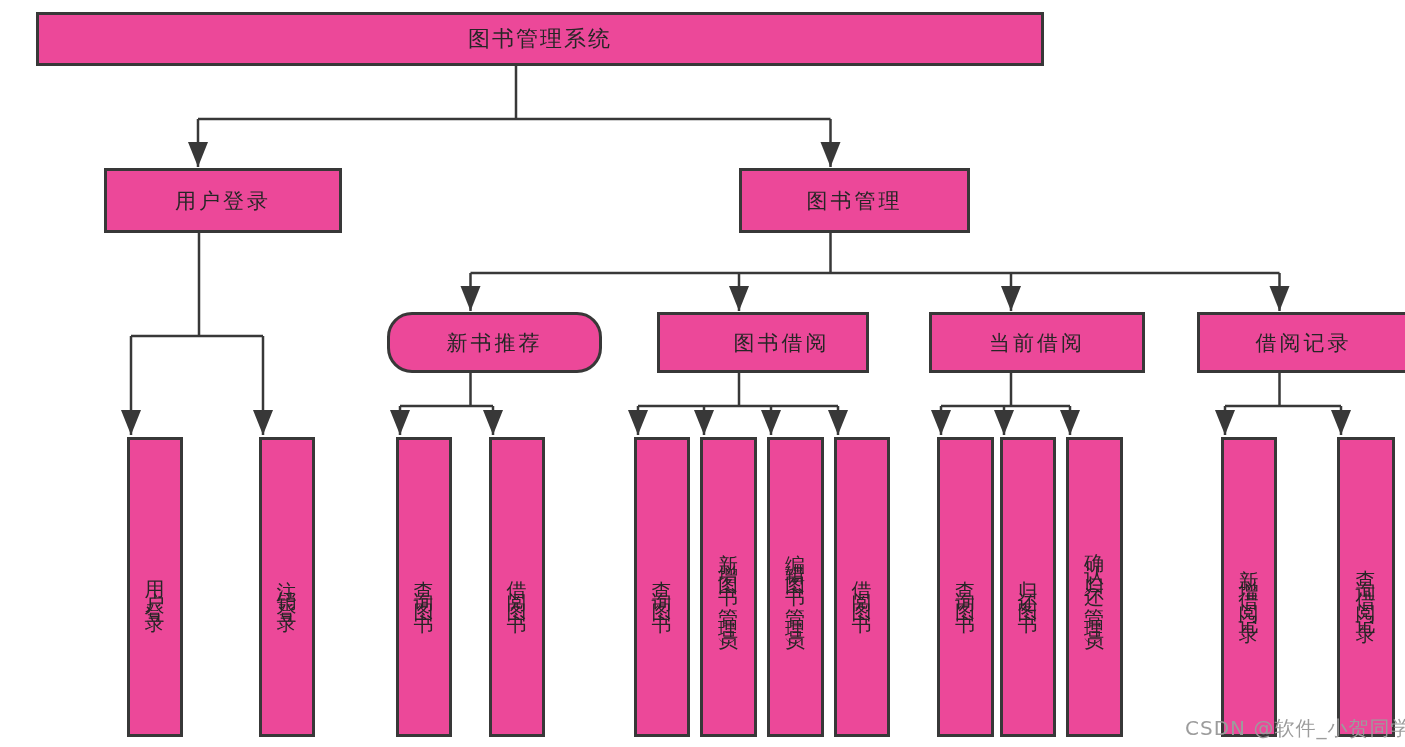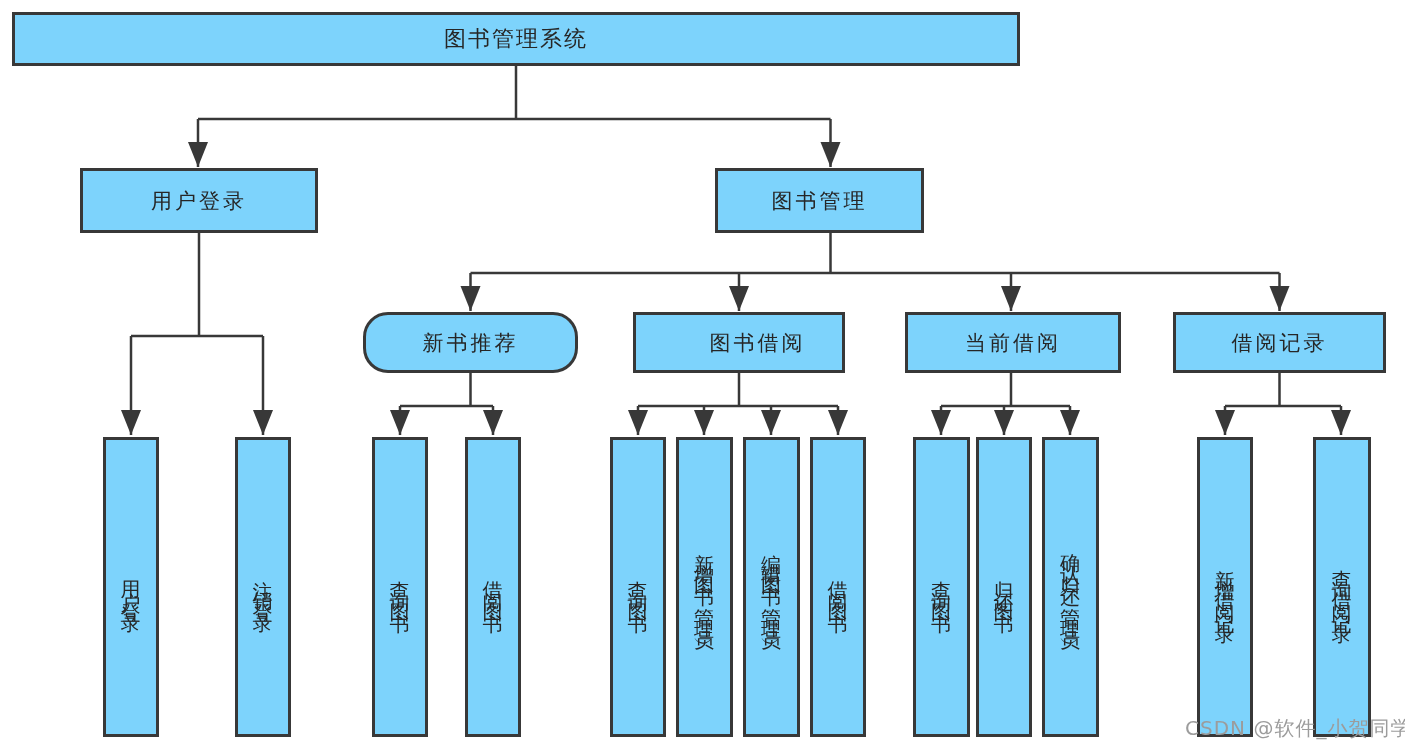--- a/index.html
+++ b/index.html
@@ -3,23 +3,24 @@
 <meta charset="utf-8">
 <style>
   html,body{margin:0;padding:0;background:#ffffff;}
   .stage{
     position:relative;width:1405px;height:747px;background:#ffffff;
     font-family:"DejaVu Sans","Liberation Sans",sans-serif;overflow:hidden;
   }
   .connectors{position:absolute;left:0;top:0;z-index:1;}
   .node{
     position:absolute;box-sizing:border-box;z-index:2;
-    border:3px solid #383838;background:#7dd3fc;color:#262626;
+    border:3px solid #383838;background:#ec4899;color:#262626;
     display:flex;align-items:center;justify-content:center;
     white-space:nowrap;
+    margin-left:24px;
   }
   .h{font-size:21px;letter-spacing:3px;}
   .root{font-size:22px;letter-spacing:2px;}
   .v{
     writing-mode:vertical-lr;text-orientation:mixed;
     font-size:20px;letter-spacing:11px;line-height:1;
   }
   .wm{
     position:absolute;left:1185px;top:715px;z-index:3;
     font-size:20px;letter-spacing:1px;color:#9c9c9c;white-space:nowrap;
@@ -69,21 +70,21 @@
 
       <path d="M1279.5,373 L1279.5,406 M1225,406 L1341,406"></path>
       <line x1="1225" y1="406" x2="1225" y2="435" marker-end="url(#arw)"></line>
       <line x1="1341" y1="406" x2="1341" y2="435" marker-end="url(#arw)"></line>
     </g>
   </svg>
 
   <div class="node h root" style="left:12px;top:12px;width:1008px;height:54px;">图书管理系统</div>
 
   <div class="node h" style="left:80px;top:168px;width:238px;height:65px;">用户登录</div>
-  <div class="node h" style="left:715px;top:168px;width:209px;height:65px;">图书管理</div>
+  <div class="node h" style="left:715px;top:168px;width:231px;height:65px;">图书管理</div>
 
   <div class="node h" style="left:363px;top:312px;width:215px;height:61px;border-radius:25px;">新书推荐</div>
   <div class="node h" style="left:633px;top:312px;width:212px;height:61px;padding-left:37px;">图书借阅</div>
   <div class="node h" style="left:905px;top:312px;width:216px;height:61px;">当前借阅</div>
   <div class="node h" style="left:1173px;top:312px;width:213px;height:61px;">借阅记录</div>
 
   <div class="node v" style="left:103px;top:437px;width:56px;height:300px;">用户登录</div>
   <div class="node v" style="left:235px;top:437px;width:56px;height:300px;">注销登录</div>
 
   <div class="node v" style="left:372px;top:437px;width:56px;height:300px;">查询图书</div>

